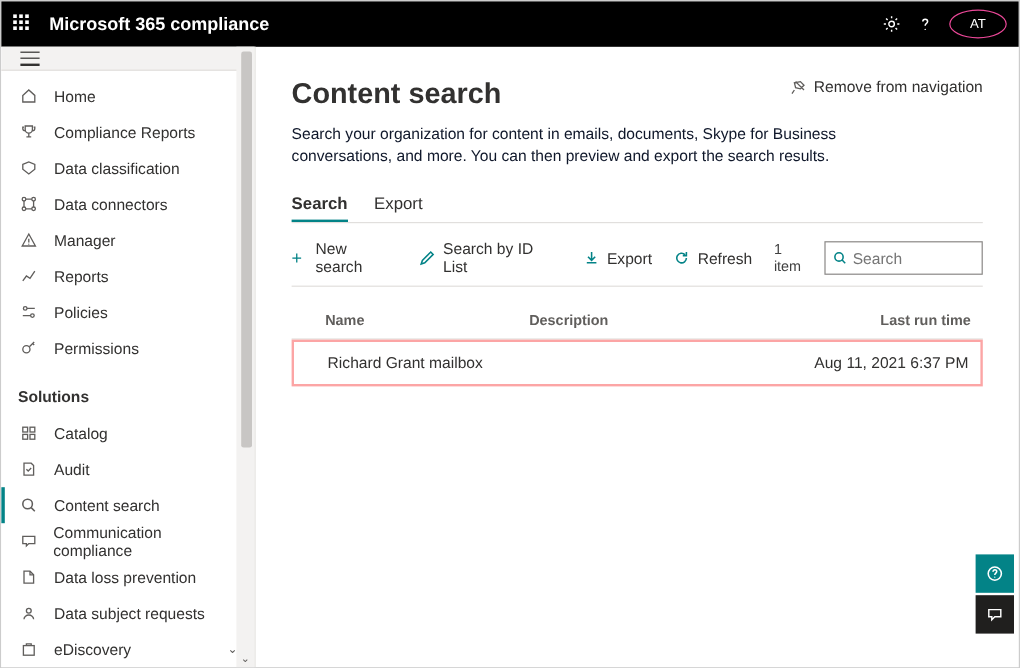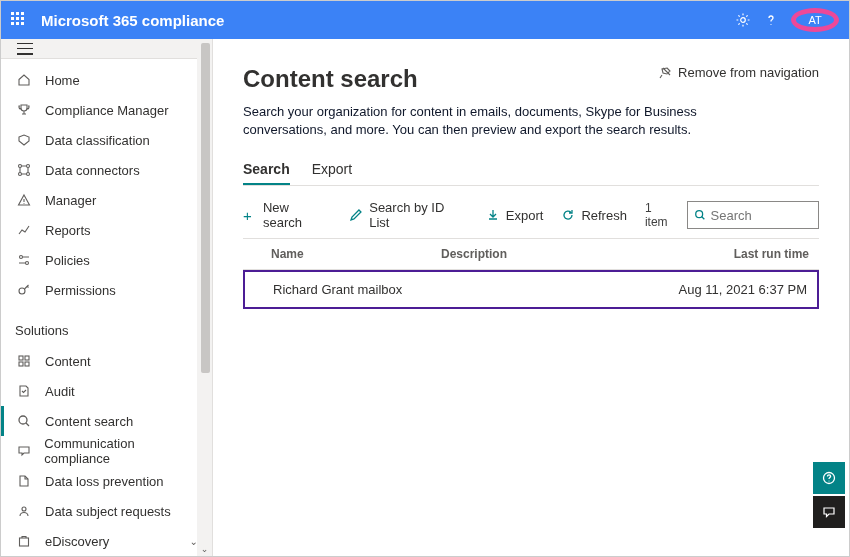--- a/index.html
+++ b/index.html
@@ -10,21 +10,21 @@
       width: 850px;
       height: 557px;
       overflow: hidden;
       border: 1px solid #ccc;
       position: relative;
       background: #fff;
     }
     
     .suite-bar {
       height: 38px;
-      background: #3b82f6;
+      background: #000000;
       color: #fff;
       display: flex;
       align-items: center;
       padding: 0 10px;
     }
     .waffle {
       width: 16px; height: 16px;
       display: grid;
       grid-template-columns: repeat(3,3px);
       grid-template-rows: repeat(3,3px);
@@ -32,21 +32,21 @@
       margin-right: 14px;
     }
     .waffle span { background:#fff; }
     .suite-title { font-size: 15px; font-weight: 600; flex: 1; }
     .suite-icon {
       width: 28px; display:flex; align-items:center; justify-content:center;
       color:#fff;
     }
     .avatar {
       width: 48px; height:24px; border-radius:50%;
-      border:5px solid #ec4899; display:flex; align-items:center; justify-content:center;
+      border:1px solid #ec4899; display:flex; align-items:center; justify-content:center;
       font-size:11px; margin-left:6px;text-align:right;
     }
     
     .body-row { display:flex; height: calc(100% - 38px); position:relative; }
     
     .sidebar {
       width: 212px; height:100%;
       border-right:1px solid #e1dfdd;
       background:#fff;
       display:flex; flex-direction:column;
@@ -64,21 +64,21 @@
     .nav-section { padding-top:6px; }
     .nav-item {
       display:flex; align-items:center;
       height:30px; padding:0 14px;
       color:#323130; cursor:pointer;
     }
     .nav-item.active { border-left:3px solid #038387; padding-left:11px; }
     .nav-ico { width:18px; display:flex; justify-content:center; margin-right:12px; color:#605e5c; }
     .nav-chev { margin-left:auto; color:#605e5c; font-size:10px;}
     .nav-header {
-      font-weight:400; color:#323130; font-size:13px;
+      font-weight:700; color:#323130; font-size:13px;
       padding:18px 14px 8px 14px;
     }
     .fake-scroll {
       position:absolute; right:0; top:0; width:15px; height:100%;
       background:#f3f2f1;
     }
     .fake-thumb {
       position:absolute; right:2px; top:4px; width:9px; height:330px;
       background:#c8c6c4; border-radius:2px;
     }
@@ -104,29 +104,29 @@
     .glyph{ font-size:15px; font-weight:400; line-height:1;}
     .spacer{flex:1;}
     .count{ font-size:12px; color:#404040; margin-right:10px;}
     .search-box{
       border:1px solid #8a8886; height:28px; width:132px;
       display:flex; align-items:center; padding:0 6px;
     }
     .search-box svg{ color:#038387; width:14px; height:14px; margin-right:4px;}
     .search-box input{ border:none; outline:none; font-size:13px; width:100%; background:transparent;}
     .table-head{
-      display:flex; padding:8px 10px 8px 28px; border-top:1px solid #e1dfdd; border-bottom:1px solid #e1dfdd;
+      display:flex; padding:21px 10px 8px 28px; border-top:1px solid #e1dfdd; border-bottom:1px solid #e1dfdd;
       color:#605e5c; font-weight:600; font-size:12px;
     }
     .col-name{ flex:0 0 170px;}
     .col-desc{ flex:1;}
     .col-time{ flex:0 0 130px; text-align:right;}
     .table-row{
       display:flex; padding:10px 10px 10px 28px;
-      border:2px solid #4c1d95;
+      border:2px solid #fca5a5;
       font-size:13px;
     }
     
     .float-btns{ position:absolute; right:4px; bottom:28px; display:flex; flex-direction:column;}
     .fbtn{ width:32px; height:32px; display:flex; align-items:center; justify-content:center; color:#fff; margin-top:2px;}
     .fbtn.help{ background:#038387;}
     .fbtn.feedback{ background:#201f1e;}
     svg{ display:block; }
   </style>
 </head>
@@ -179,21 +179,21 @@
             </svg>
           </span>
         <span>Home</span>
       </div>
       <div class="nav-item">
         <span class="nav-ico">
             <svg width="14" height="14" viewBox="0 0 14 14" fill="none" stroke="currentColor" stroke-width="1.1">
               <path d="M4 2h6v3a3 3 0 0 1-6 0zM5 11h4M7 8v3M3 3H2v1a2 2 0 0 0 2 2M11 3h1v1a2 2 0 0 1-2 2"></path>
             </svg>
           </span>
-        <span>Compliance Manager</span>
+        <span>Compliance Reports</span>
       </div>
       <div class="nav-item">
         <span class="nav-ico">
             <svg width="14" height="14" viewBox="0 0 14 14" fill="none" stroke="currentColor" stroke-width="1.1">
               <path d="M2 4l5-2 5 2v4l-5 4-5-4z"></path>
             </svg>
           </span>
         <span>Data classification</span>
       </div>
       <div class="nav-item">
@@ -250,21 +250,21 @@
 
       <div class="nav-item">
         <span class="nav-ico">
             <svg width="14" height="14" viewBox="0 0 14 14" fill="none" stroke="currentColor" stroke-width="1.1">
               <rect x="2" y="2" width="4" height="4"></rect>
               <rect x="8" y="2" width="4" height="4"></rect>
               <rect x="2" y="8" width="4" height="4"></rect>
               <rect x="8" y="8" width="4" height="4"></rect>
             </svg>
           </span>
-        <span>Content</span>
+        <span>Catalog</span>
       </div>
       <div class="nav-item">
         <span class="nav-ico">
             <svg width="14" height="14" viewBox="0 0 14 14" fill="none" stroke="currentColor" stroke-width="1.1">
               <path d="M3 2h6l2 2v8H3z"></path>
               <path d="M5 7l1.5 1.5L9 6"></path>
             </svg>
           </span>
         <span>Audit</span>
       </div>

